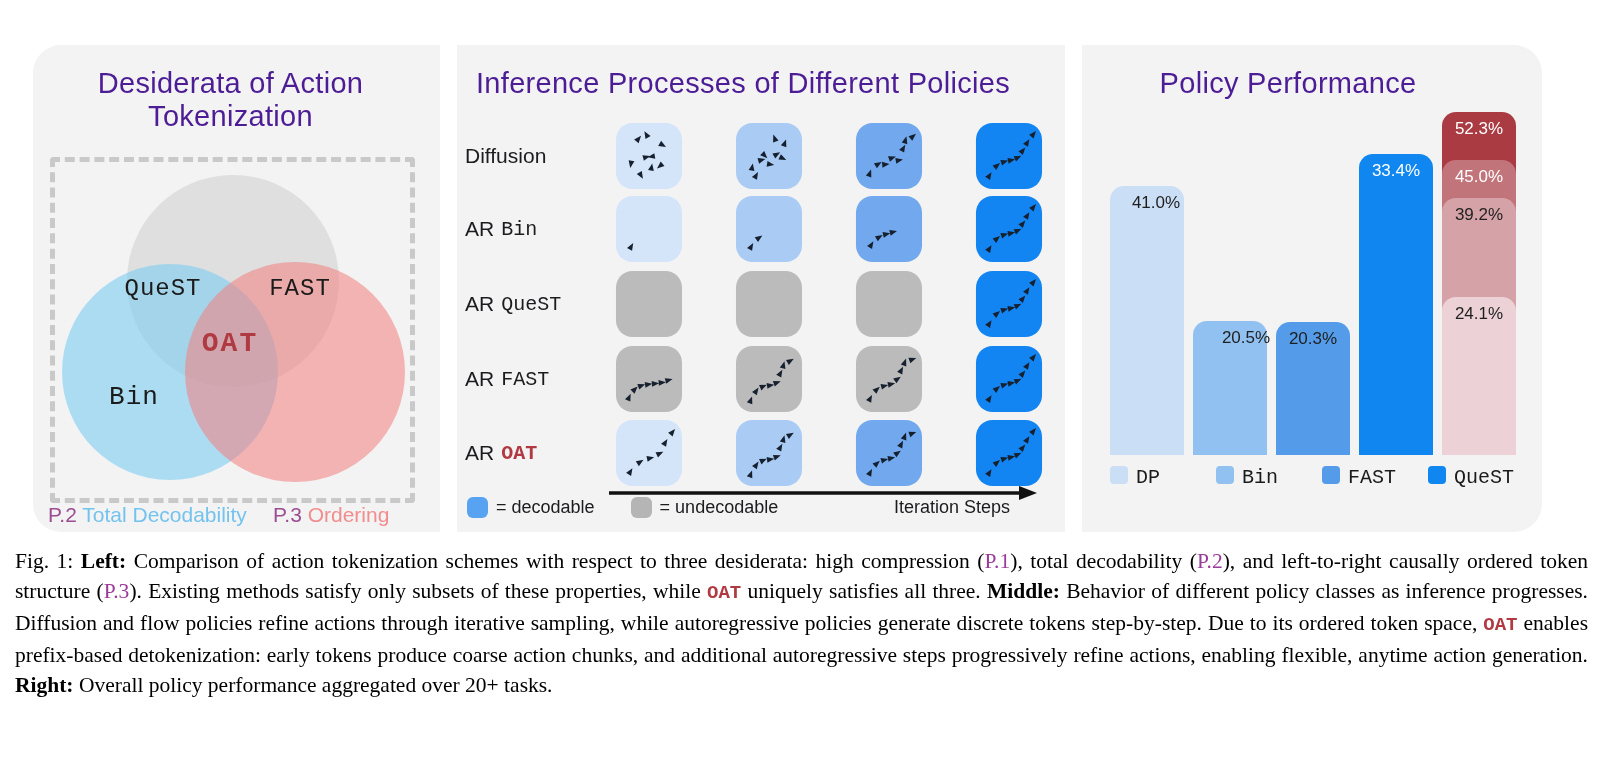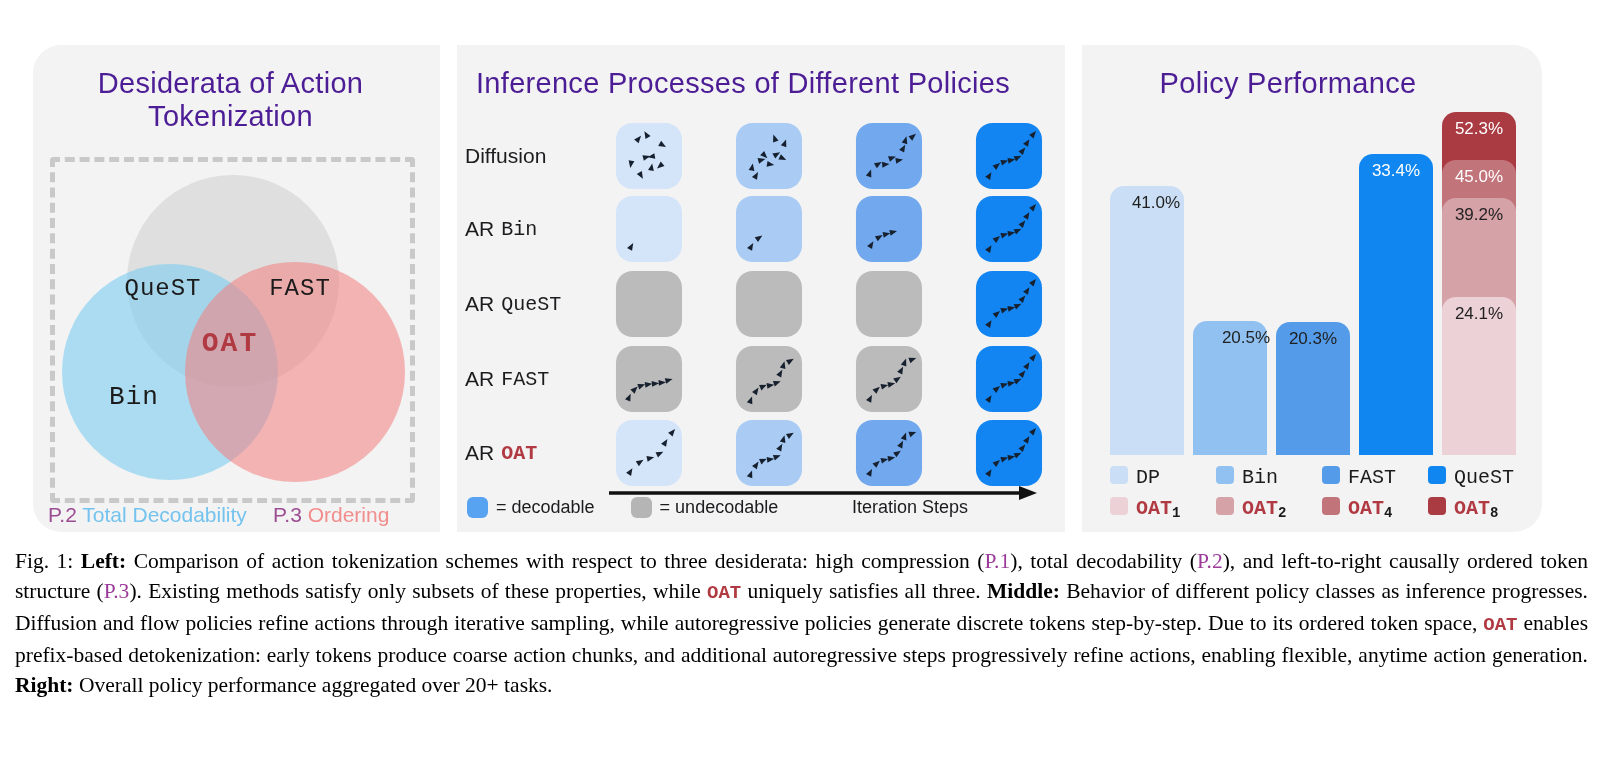--- a/index.html
+++ b/index.html
@@ -28,21 +28,21 @@
 
   
   .row-label{position:absolute;left:432px;height:68px;display:flex;align-items:center;
              font-size:21px;color:#1c1c1e;white-space:nowrap;}
   .row-label .mono{font-family:"Liberation Mono",monospace;font-size:20px;margin-left:7px;}
   .row-label .mono-oat{font-weight:bold;}
   .tile{position:absolute;}
   .iter-arrow{position:absolute;left:574px;top:438px;}
   .mid-legend{position:absolute;left:434px;top:452px;display:flex;align-items:center;font-size:18px;color:#1c1c1e;}
   .swatch{width:21px;height:21px;border-radius:6px;display:inline-block;margin-right:8px;}
-  .iter-label{position:absolute;left:777px;top:452px;width:200px;text-align:center;font-size:18px;color:#1c1c1e;}
+  .iter-label{position:absolute;left:777px;top:452px;width:200px;text-align:right;font-size:18px;color:#1c1c1e;}
 
   
   .chart{position:absolute;left:1077px;top:50px;width:412px;height:360px;}
   .bar{position:absolute;bottom:0;border-radius:14px 14px 0 0;}
   .bar-label{position:absolute;font-size:17px;text-align:center;z-index:10;}
   .chart-legend{position:absolute;left:1077px;width:440px;display:grid;grid-template-columns:repeat(4,106px);}
   .leg-item{display:flex;height:26px;}
   .leg-swatch{width:18px;height:18px;border-radius:4px;margin-right:8px;flex:none;}
   .leg-text{font-family:"Liberation Mono",monospace;font-size:20px;color:#1b1b1b;}
   .leg-oat{font-weight:bold;color:#b13a42;}
@@ -334,34 +334,16 @@
         </div>
         <div class="leg-item">
           <span class="leg-swatch" style="background: rgb(84, 156, 233);"></span>
           <span class="leg-text">FAST</span>
         </div>
         <div class="leg-item">
           <span class="leg-swatch" style="background: rgb(15, 134, 240);"></span>
           <span class="leg-text">QueST</span>
         </div>
       </div>
-    <div class="chart-legend" id="legend-row2" style="top:452px;">
-        <div class="leg-item">
-          <span class="leg-swatch" style="background: rgb(236, 210, 215);"></span>
-          <span class="leg-text leg-oat">OAT<span class="leg-sub">1</span></span>
-        </div>
-        <div class="leg-item">
-          <span class="leg-swatch" style="background: rgb(213, 162, 168);"></span>
-          <span class="leg-text leg-oat">OAT<span class="leg-sub">2</span></span>
-        </div>
-        <div class="leg-item">
-          <span class="leg-swatch" style="background: rgb(194, 116, 123);"></span>
-          <span class="leg-text leg-oat">OAT<span class="leg-sub">4</span></span>
-        </div>
-        <div class="leg-item">
-          <span class="leg-swatch" style="background: rgb(170, 59, 67);"></span>
-          <span class="leg-text leg-oat">OAT<span class="leg-sub">8</span></span>
-        </div>
-      </div>
   </div>
 
   <div class="caption" id="caption-host"><span>Fig. 1: </span><span class="cap-b">Left:</span><span> Comparison of action tokenization schemes with respect to three desiderata: high compression (</span><span class="cap-purple">P.1</span><span>), total decodability (</span><span class="cap-purple">P.2</span><span>), and left-to-right causally ordered token structure (</span><span class="cap-purple">P.3</span><span>). Existing methods satisfy only subsets of these properties, while </span><span class="cap-oat">OAT</span><span> uniquely satisfies all three. </span><span class="cap-b">Middle:</span><span> Behavior of different policy classes as inference progresses. Diffusion and flow policies refine actions through iterative sampling, while autoregressive policies generate discrete tokens step-by-step. Due to its ordered token space, </span><span class="cap-oat">OAT</span><span> enables prefix-based detokenization: early tokens produce coarse action chunks, and additional autoregressive steps progressively refine actions, enabling flexible, anytime action generation. </span><span class="cap-b">Right:</span><span> Overall policy performance aggregated over 20+ tasks.</span></div>
 </div>
 
 </body></html>

